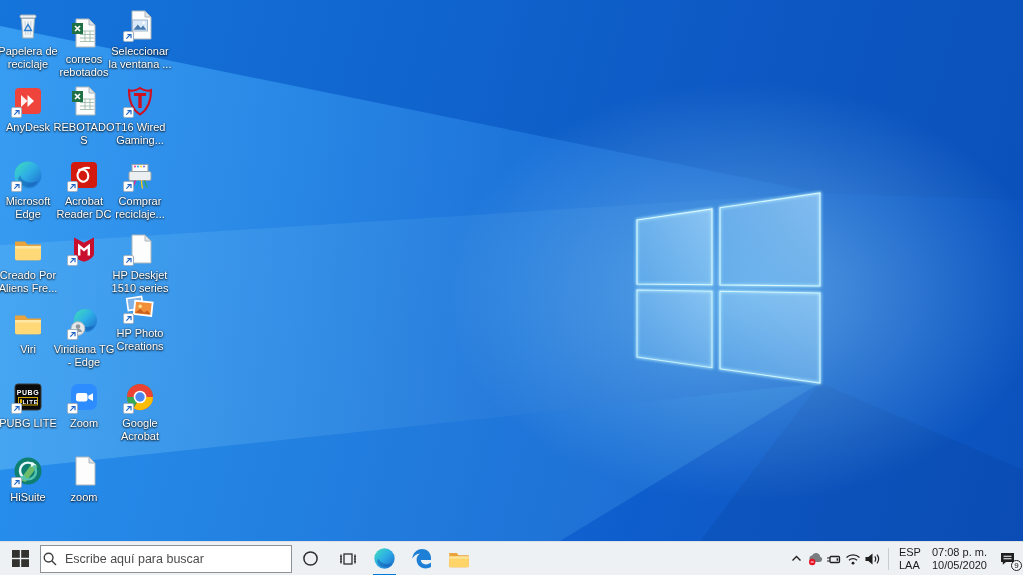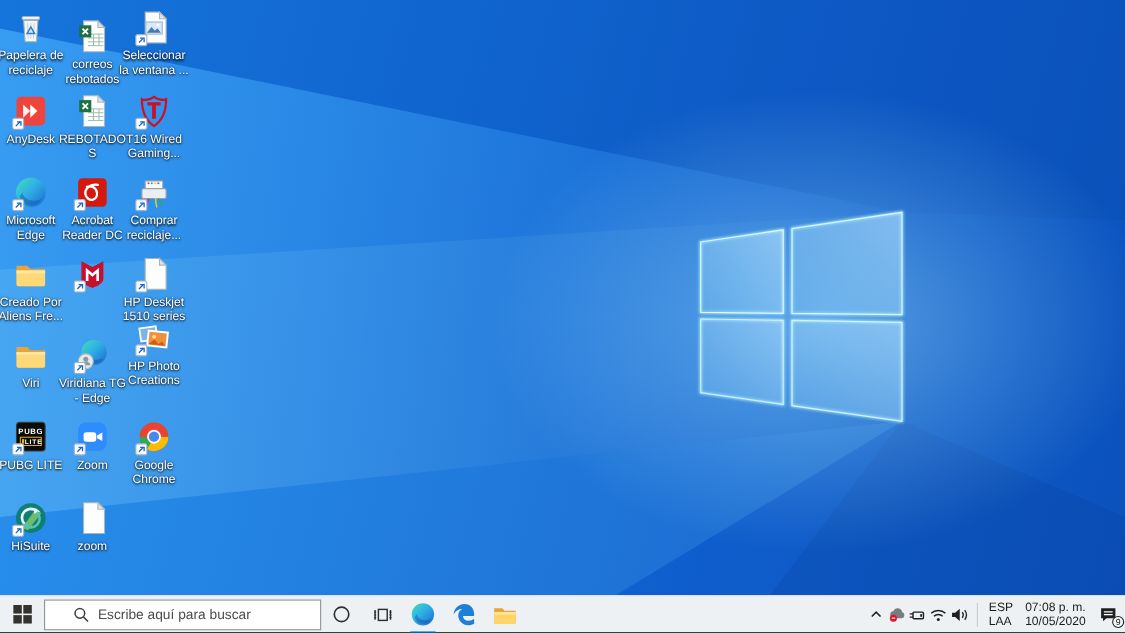--- a/index.html
+++ b/index.html
@@ -22,21 +22,21 @@
   .dicon .lbl { margin-top:3px; font-size:11px; line-height:13px; color:#fff;
     text-shadow:0 1px 2px rgba(0,0,0,.9), 0 0 2px rgba(0,0,0,.65); word-wrap:break-word; }
 
   
   #taskbar { position:absolute; left:0; bottom:0; width:1023px; height:34px;
     background:var(--taskbar-bg, #eef1f4); border-top:1px solid #dde1e5;
     display:flex; align-items:center; }
   .tbtn { height:34px; display:flex; align-items:center; justify-content:center; position:relative; }
   #start-btn { width:40px; }
   #search-box { width:252px; height:28px; background:#fff; border:1px solid #8d9297;
-    display:flex; align-items:center; gap:8px; padding-left:26px; }
+    display:flex; align-items:center; gap:8px; padding-left:2px; }
   #search-box input { border:none; outline:none; font-size:12.5px; color:#333; width:200px;
     font-family:"Liberation Sans", sans-serif; background:transparent; }
   #search-box input::placeholder { color:#4b4b4b; opacity:1; }
   .appbtn { width:37px; }
   .indicator { position:absolute; bottom:0; left:7px; width:23px; height:2px; background:var(--accent,#0078d7); }
   #tray { margin-left:auto; display:flex; align-items:center; height:42px; }
   .traybtn { width:19px; height:34px; display:flex; align-items:center; justify-content:center; position:relative; }
   .tray-divider { width:1px; height:22px; background:#c7ccd1; margin:0 5px 0 6px; }
   .tray-text { font-size:11px; line-height:12.5px; color:#1b1b1b; padding:0 5px; text-align:left; }
   #clock-block { padding:0 6px; }
@@ -384,21 +384,21 @@
               <circle cx="16" cy="16" r="6.3" fill="#fff"></circle>
               <circle cx="16" cy="16" r="4.7" fill="#4a87ee"></circle>
             </svg>
             <div class="sc">
               <svg width="9" height="9" viewBox="0 0 10 10">
                 <path d="M2.6 7.4 L6.8 3.2" stroke="#1b62c4" stroke-width="1.3" fill="none"></path>
                 <path d="M3.8 3 h4 v4" fill="none" stroke="#1b62c4" stroke-width="1.3"></path>
               </svg>
             </div>
           </div>
-          <div class="lbl">Google Chrome</div>
+          <div class="lbl">Google Acrobat</div>
         </div>
         <div class="dicon" style="left: -4px; top: 454px;">
           <div class="ic">
             <svg class="main" width="32" height="32" viewBox="0 0 32 32">
               <circle cx="16" cy="16" r="13.5" fill="#0f7f72"></circle>
               <path d="M8 25 L21 7 L25.5 11.5 L13.5 27 Z" fill="#bdf06a" opacity="0.55"></path>
               <path d="M10.5 21.5 A7.8 7.8 0 0 1 21.5 9.8" fill="none" stroke="#eaf9ff" stroke-width="2.4"></path>
               <path d="M19.5 6.8 L24.5 10 L19 12 Z" fill="#eaf9ff"></path>
               <path d="M21.5 10.5 A7.8 7.8 0 0 1 10.5 22.2" fill="none" stroke="#55c3b2" stroke-width="2.4"></path>
               <path d="M12.5 25.2 L7.5 22 L13 20 Z" fill="#55c3b2"></path>

